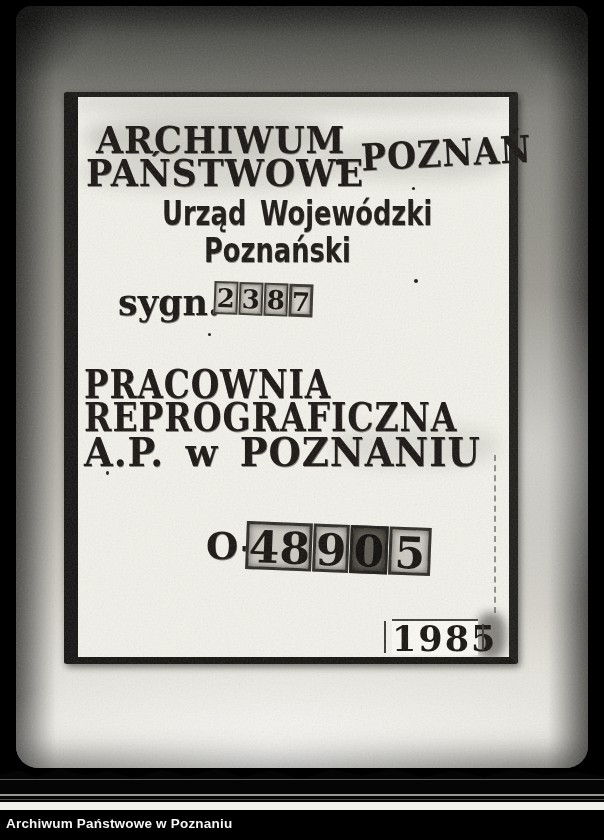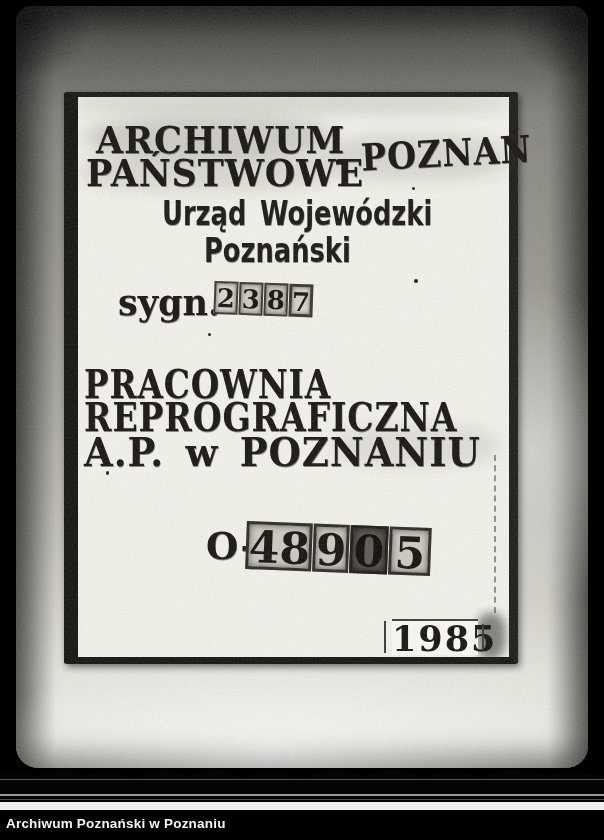--- a/index.html
+++ b/index.html
@@ -134,16 +134,16 @@
 
   <div class="bottom-black"></div>
 
   <div class="scratch" style="top:779px;height:1px;background:rgba(190,190,184,.45)"></div>
   <div class="scratch" style="top:794px;height:2px;background:rgba(215,215,208,.7)"></div>
   <div class="scratch" style="top:799px;height:1px;background:rgba(150,150,144,.5)"></div>
 
   <div class="whitestrip"></div>
 
   <div class="caption">
-    <span>Archiwum Poznański w Poznaniu</span>
+    <span>Archiwum Państwowe w Poznaniu</span>
   </div>
 
 </div>
 
 </body></html>

